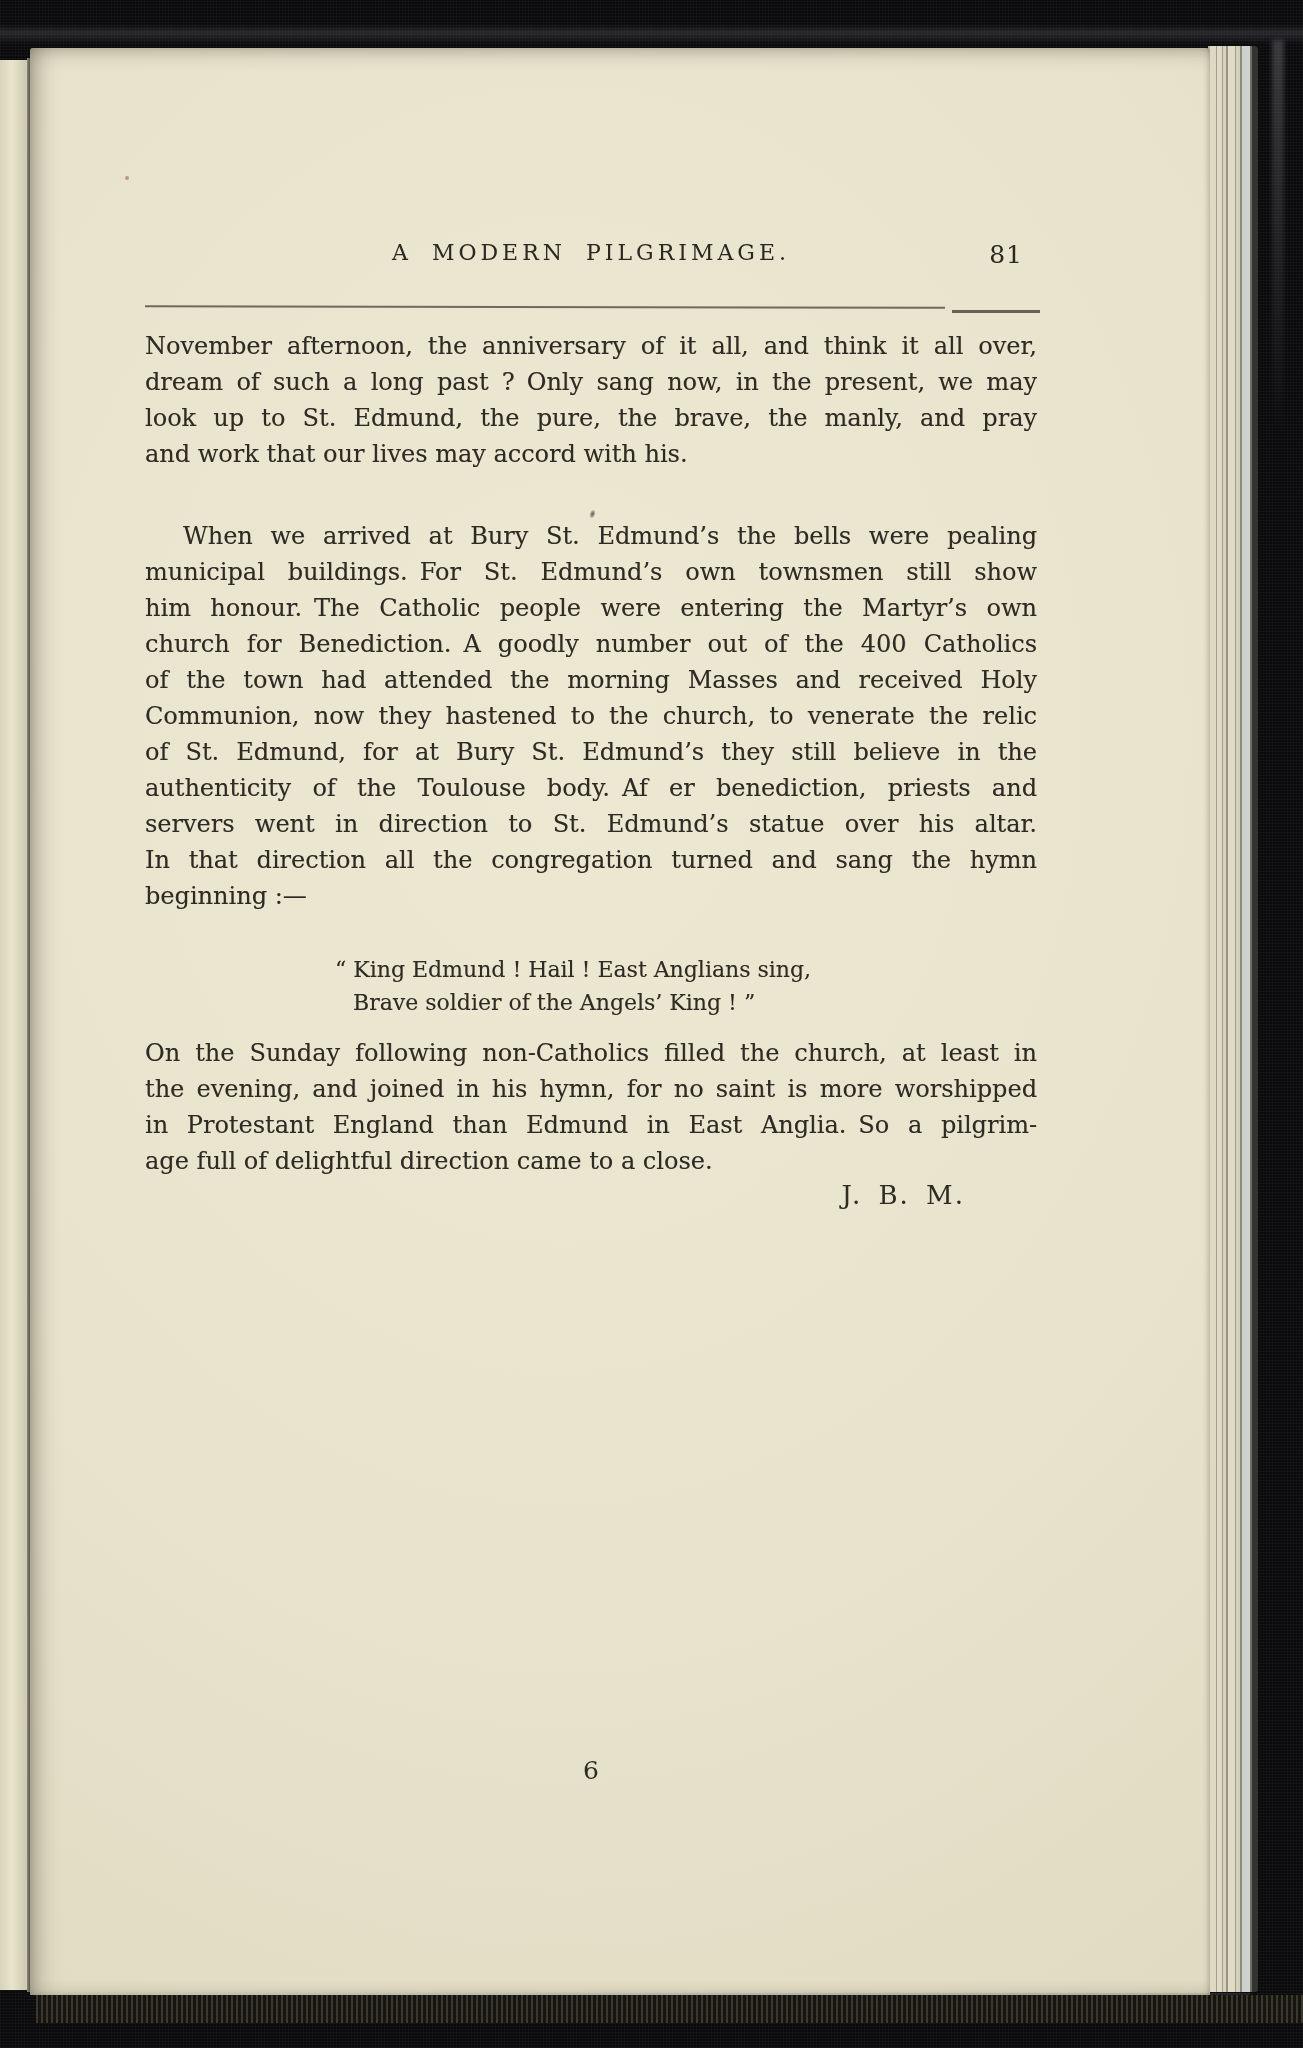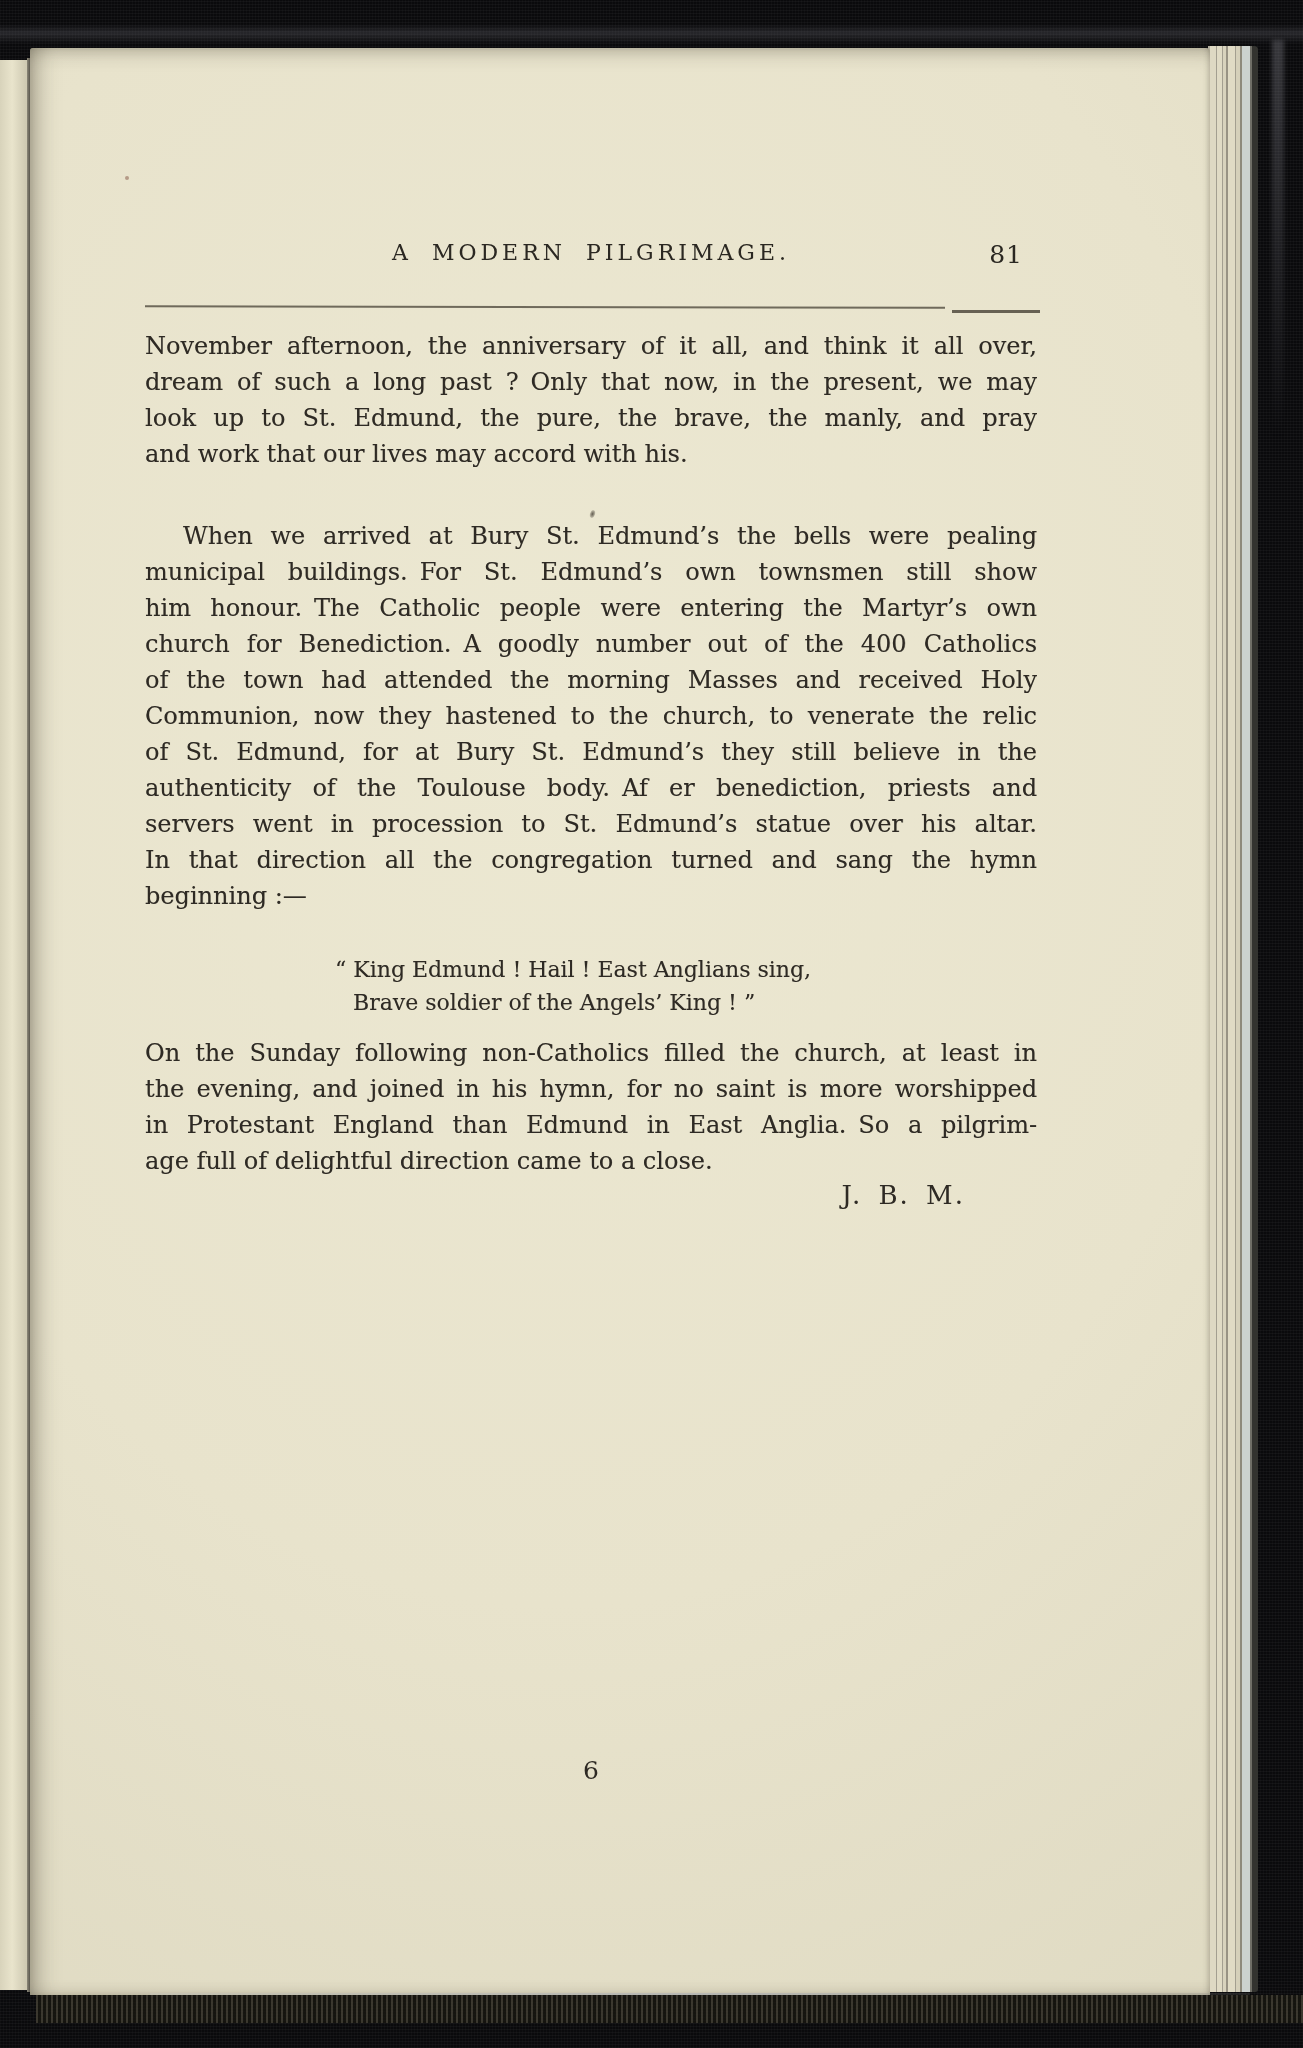--- a/index.html
+++ b/index.html
@@ -85,35 +85,35 @@
   <div class="page">
     <div class="running-header">
       <span class="header-title">A MODERN PILGRIMAGE.</span>
       <span class="header-pagenum">81</span>
     </div>
     <span class="rule-a"></span>
     <span class="rule-b"></span>
 
     <div class="para p1">
         <div class="line">November afternoon, the anniversary of it all, and think it all over,</div>
-        <div class="line">dream of such a long past ? Only that now, in the present, we may</div>
+        <div class="line">dream of such a long past ? Only sang now, in the present, we may</div>
         <div class="line">look up to St. Edmund, the pure, the brave, the manly, and pray</div>
         <div class="line">and work that our lives may accord with his.</div>
       </div>
 
     <div class="para p2 indent">
         <div class="line">When we arrived at Bury St. Edmund’s the bells were pealing</div>
         <div class="line">municipal buildings. For St. Edmund’s own townsmen still show</div>
         <div class="line">him honour. The Catholic people were entering the Martyr’s own</div>
         <div class="line">church for Benediction. A goodly number out of the 400 Catholics</div>
         <div class="line">of the town had attended the morning Masses and received Holy</div>
         <div class="line">Communion, now they hastened to the church, to venerate the relic</div>
         <div class="line">of St. Edmund, for at Bury St. Edmund’s they still believe in the</div>
         <div class="line">authenticity of the Toulouse body. Af er benediction, priests and</div>
-        <div class="line">servers went in procession to St. Edmund’s statue over his altar.</div>
+        <div class="line">servers went in direction to St. Edmund’s statue over his altar.</div>
         <div class="line">In that direction all the congregation turned and sang the hymn</div>
         <div class="line">beginning :—</div>
       </div>
 
     <div class="verse">
         <div class="verse-line">“ King Edmund !  Hail !  East Anglians sing,</div>
         <div class="verse-line">Brave soldier of the Angels’ King ! ”</div>
       </div>
 
     <div class="para p3">

